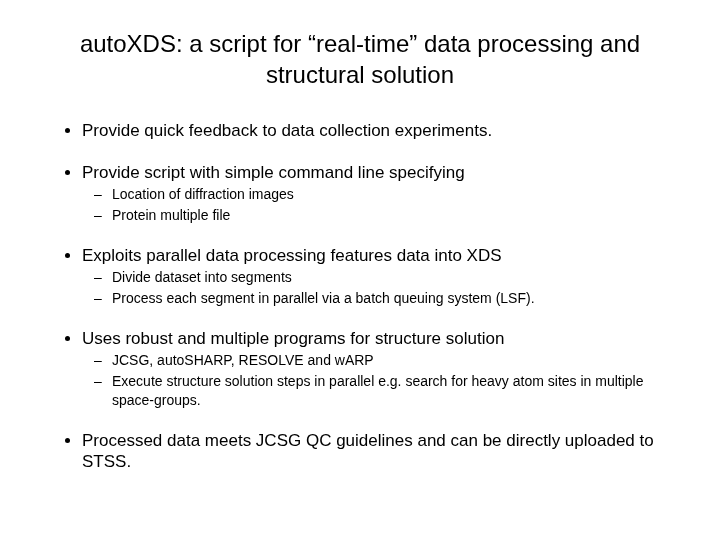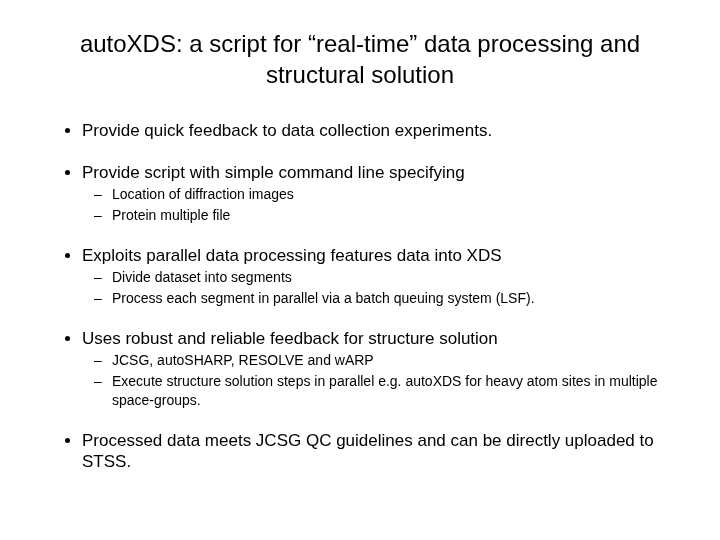--- a/index.html
+++ b/index.html
@@ -69,23 +69,23 @@
       </ul>
     </li>
     <li>
       <span>Exploits parallel data processing features data into XDS</span>
       <ul class="sub">
         <li>Divide dataset into segments</li>
         <li>Process each segment in parallel via a batch queuing system (LSF).</li>
       </ul>
     </li>
     <li>
-      <span>Uses robust and reliable feedback for structure solution</span>
+      <span>Uses robust and multiple programs for structure solution</span>
       <ul class="sub">
         <li>JCSG, autoSHARP, RESOLVE and wARP</li>
-        <li>Execute structure solution steps in parallel e.g. autoXDS for heavy atom sites in multiple space-groups.</li>
+        <li>Execute structure solution steps in parallel e.g. search for heavy atom sites in multiple space-groups.</li>
       </ul>
     </li>
     <li>
       <span>Processed data meets JCSG QC guidelines and can be directly uploaded to STSS.</span>
     </li>
   </ul>
 </div>
 
 </body></html>

